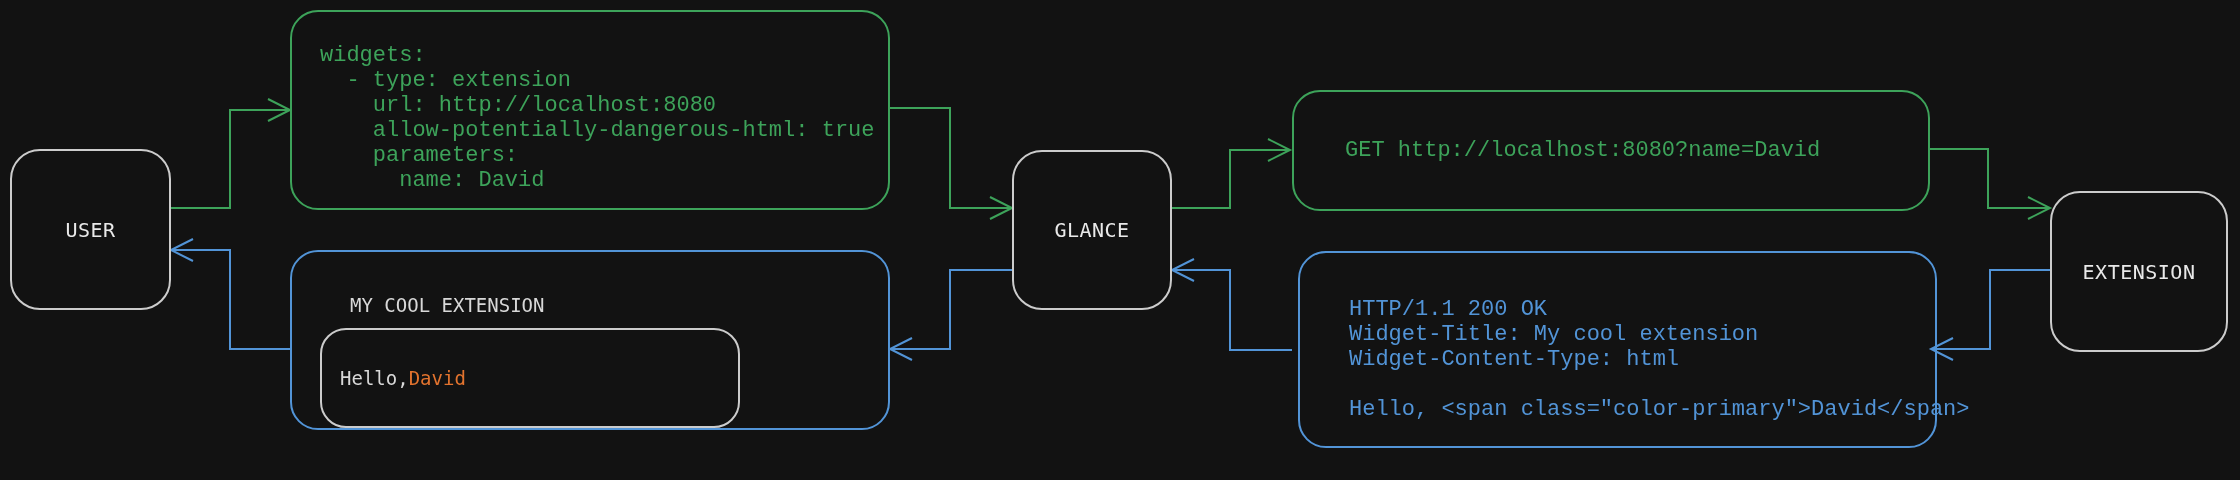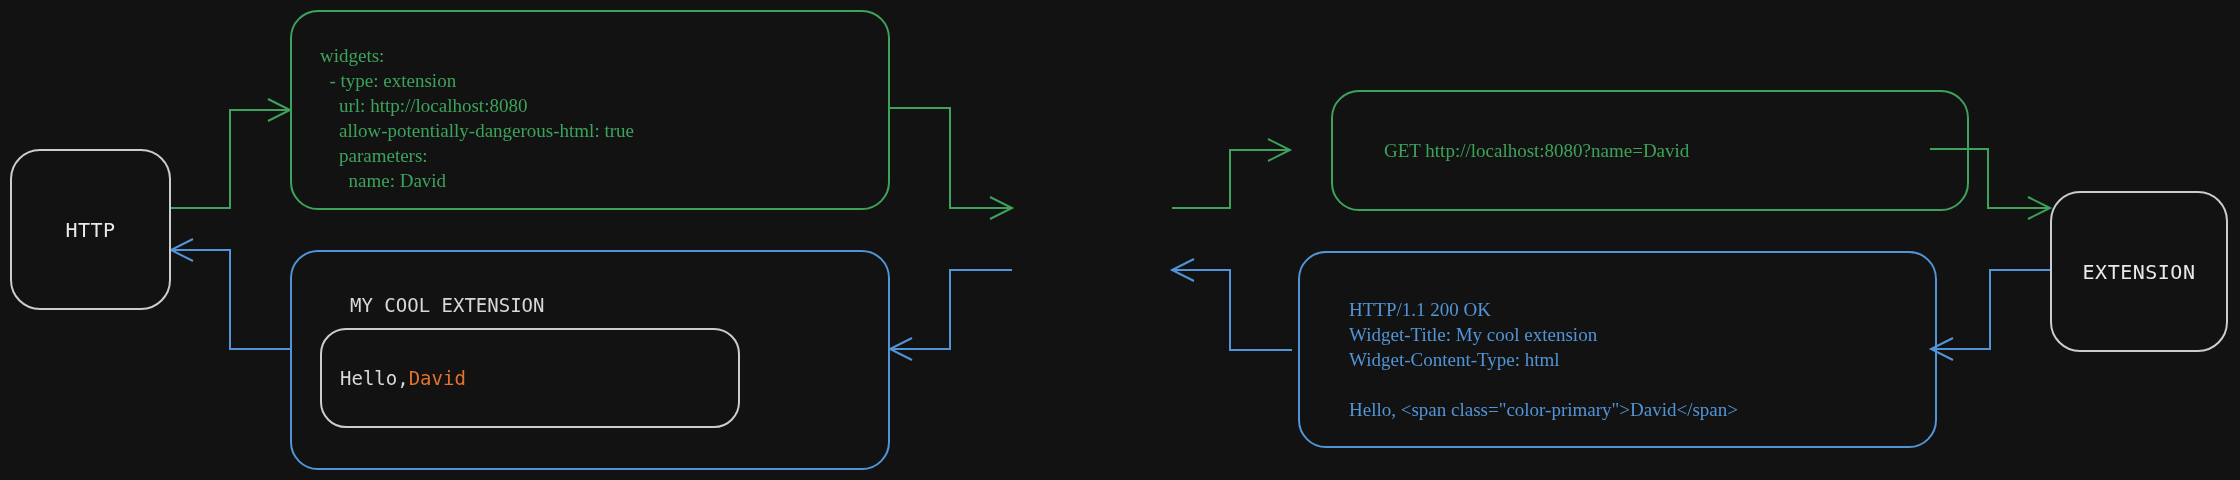--- a/index.html
+++ b/index.html
@@ -40,37 +40,37 @@
   .codebox{
     position:absolute;
     box-sizing:border-box;
     border-radius:28px;
     background:transparent;
   }
   .codebox.green{border:2px solid var(--c-green,#3da35a);}
   .codebox.blue{border:2px solid var(--c-blue,#5294d7);}
   .codebox pre{
     margin:0;
-    font-family:Liberation Serif, serif;
-    font-size:19px;line-height:25px;
+    font-family:Liberation Mono, monospace;
+    font-size:22px;line-height:25px;
     white-space:pre;
   }
   .codebox pre.gtxt{color:var(--c-green,#3da35a);}
   .codebox pre.btxt{color:var(--c-blue,#5294d7);}
 
   .box-config{left:290px;top:10px;width:600px;height:200px;}
   .box-config pre{padding:31px 0 0 28px;}
 
-  .box-request{left:1292px;top:90px;width:638px;height:121px;display:flex;align-items:center;margin-left:39px;}
+  .box-request{left:1292px;top:90px;width:638px;height:121px;display:flex;align-items:center;}
   .box-request pre{padding-left:51px;}
 
   .box-response{left:1292px;top:251px;width:639px;height:197px;margin-left:6px;}
   .box-response pre{padding:44px 0 0 49px;}
 
-  .box-widget{left:290px;top:250px;width:600px;height:220px;padding-left:48px;}
+  .box-widget{left:290px;top:250px;width:600px;height:180px;padding-left:48px;}
   .widget-title{
     position:absolute;left:58px;top:42px;
     color:var(--c-text-dim,#d8d8d8);
     font-size:19px;
   }
   .widget-inner{
     position:absolute;left:28px;top:76px;width:420px;height:100px;
     box-sizing:border-box;
     border:2px solid var(--c-border-gray,#cccccc);
     border-radius:26px;
@@ -101,21 +101,24 @@
     <path class="b" d="M1953,338 L1931,349 L1953,360"></path>
     <path class="b" d="M1292,350 L1230,350 L1230,270 L1172,270"></path>
     <path class="b" d="M1194,259 L1172,270 L1194,281"></path>
     <path class="b" d="M1012,270 L950,270 L950,349 L890,349"></path>
     <path class="b" d="M912,338 L890,349 L912,360"></path>
     <path class="b" d="M290,349 L230,349 L230,250 L171,250"></path>
     <path class="b" d="M193,239 L171,250 L193,261"></path>
   </svg>
 
   <div class="node node-user">
-    <span>HTTP</span>
+    <span>USER</span>
+  </div>
+  <div class="node node-glance">
+    <span>GLANCE</span>
   </div>
   <div class="node node-extension">
     <span>EXTENSION</span>
   </div>
 
   <div class="codebox green box-config">
     <pre class="gtxt">widgets:
   - type: extension
     url: http://localhost:8080
     allow-potentially-dangerous-html: true

